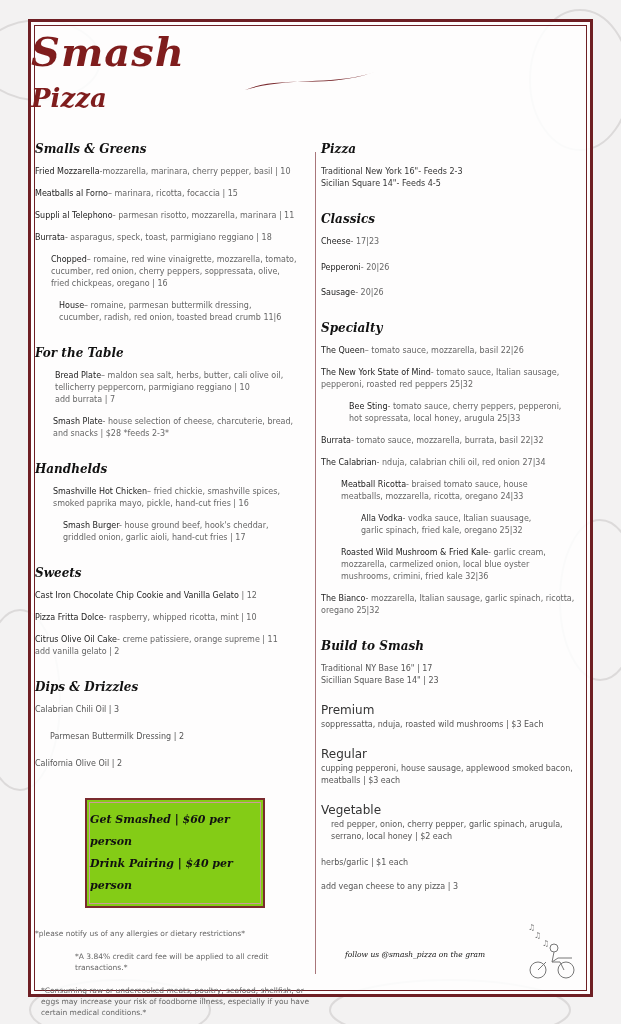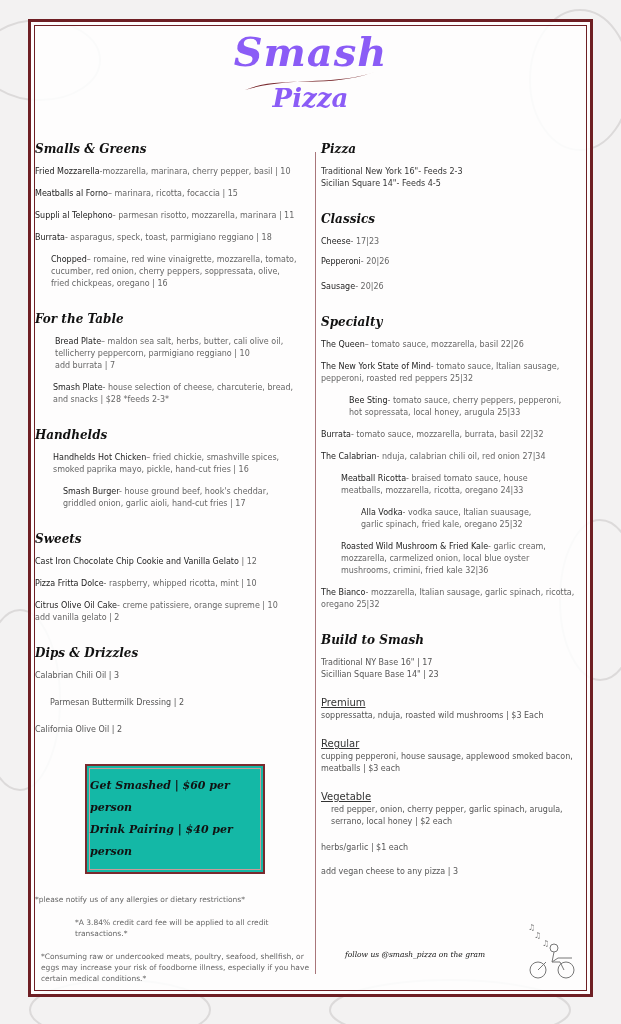--- a/index.html
+++ b/index.html
@@ -2,39 +2,39 @@
 <html><head>
 <meta charset="utf-8">
 <style>
   html,body{margin:0;padding:0;}
   body{width:621px;height:1024px;position:relative;overflow:hidden;
     background:#f3f2f2;font-family:"DejaVu Sans","Liberation Sans",sans-serif;color:#444;}
   .bgdeco{position:absolute;inset:0;pointer-events:none;}
   .frame{position:absolute;left:28px;top:19px;width:565px;height:978px;
     border:3px solid #6e1f24;box-sizing:border-box;background:rgba(255,255,255,0.86);}
   .frame-inner{position:absolute;left:3px;top:3px;right:3px;bottom:3px;border:1px solid #6e1f24;}
-  .logo{position:absolute;left:0;right:0;top:8px;text-align:center;color:#8b5cf6;}
+  .logo{position:absolute;left:0;right:0;top:8px;text-align:left;color:#7f1d1d;}
   .logo .smash{font-family:"DejaVu Serif",serif;font-style:italic;font-weight:bold;font-size:40px;line-height:44px;letter-spacing:1px;}
   .logo .pizza{font-family:"DejaVu Serif",serif;font-style:italic;font-weight:bold;font-size:26px;line-height:28px;margin-top:10px;}
   .swoosh{position:absolute;left:212px;top:48px;}
   .col{position:absolute;top:120px;text-align:left;}
   .colL{left:4px;width:280px;}
   .colR{left:290px;width:270px;}
   .divider{position:absolute;left:284px;top:130px;width:1px;height:822px;background:#a8767a;}
   h2{font-family:"DejaVu Serif",serif;font-style:italic;font-weight:bold;font-size:12px;color:#111;margin:0 0 10px;}
   .item{font-size:8px;line-height:12px;margin:0 0 10px;color:#666;}
   .item b{color:#222;font-weight:normal;}
   .sec{margin-bottom:22px;}
   .plain{font-size:8px;line-height:12px;color:#555;margin:0 0 6px;}
-  .promo{margin:28px auto 20px;width:172px;border:2px solid #7a2a2e;padding:2px;background:#14b8a6;}
+  .promo{margin:28px auto 20px;width:172px;border:2px solid #7a2a2e;padding:2px;background:#84cc16;}
   .promo-in{border:1px solid #c99;padding:6px 0;font-family:"DejaVu Serif",serif;font-style:italic;font-weight:bold;font-size:11px;line-height:22px;color:#111;}
   .note{font-size:7.5px;line-height:11px;color:#666;margin:0 0 12px;}
   .follow{position:absolute;left:345px;top:950px;font-family:"DejaVu Serif",serif;font-style:italic;font-weight:normal;font-size:7.5px;color:#111;}
   .biker{position:absolute;left:528px;top:922px;}
-  .sub{font-size:10px;color:#333;margin:16px 0 2px;text-decoration:underline;}
+  .sub{font-size:12px;color:#333;margin:16px 0 2px;}
 </style>
 </head>
 <body>
 
 <svg class="bgdeco" width="621" height="1024">
   <g fill="none" stroke="#dcdada" stroke-width="2">
     <ellipse cx="40" cy="60" rx="60" ry="40"></ellipse>
       <ellipse cx="580" cy="80" rx="50" ry="70"></ellipse>
     <ellipse cx="20" cy="700" rx="40" ry="90"></ellipse>
       <ellipse cx="600" cy="600" rx="40" ry="80"></ellipse>
@@ -57,39 +57,40 @@
   <div class="divider"></div>
 
   <div class="col colL">
     <div class="sec">
       <h2>Smalls &amp; Greens</h2>
       <p class="item"><b>Fried Mozzarella</b><span>-mozzarella, marinara, cherry pepper, basil | 10</span></p>
       <p class="item"><b>Meatballs al Forno</b><span>– marinara, ricotta, focaccia | 15</span></p>
       <p class="item"><b>Suppli al Telephono</b><span>- parmesan risotto, mozzarella, marinara | 11</span></p>
       <p class="item"><b>Burrata</b><span>- asparagus, speck, toast, parmigiano reggiano | 18</span></p>
       <p class="item" style="padding:0 16px"><b>Chopped</b><span>– romaine, red wine vinaigrette, mozzarella, tomato, cucumber, red onion, cherry peppers, soppressata, olive, fried chickpeas, oregano | 16</span></p>
+      <p class="item" style="padding:0 24px"><b>House</b><span>– romaine, parmesan buttermilk dressing, cucumber, radish, red onion, toasted bread crumb 11|6</span></p>
     </div>
 
     <div class="sec">
       <h2>For the Table</h2>
       <p class="item" style="padding:0 20px"><b>Bread Plate</b><span>– maldon sea salt, herbs, butter, cali olive oil, tellicherry peppercorn, parmigiano reggiano | 10</span><br><span>add burrata | 7</span></p>
       <p class="item" style="padding:0 18px"><b>Smash Plate</b><span>- house selection of cheese, charcuterie, bread, and snacks | $28 *feeds 2-3*</span></p>
     </div>
 
     <div class="sec">
       <h2>Handhelds</h2>
-      <p class="item" style="padding:0 18px"><b>Handhelds Hot Chicken</b><span>– fried chickie, smashville spices, smoked paprika mayo, pickle, hand-cut fries | 16</span></p>
+      <p class="item" style="padding:0 18px"><b>Smashville Hot Chicken</b><span>– fried chickie, smashville spices, smoked paprika mayo, pickle, hand-cut fries | 16</span></p>
       <p class="item" style="padding:0 28px"><b>Smash Burger</b><span>- house ground beef, hook's cheddar, griddled onion, garlic aioli, hand-cut fries | 17</span></p>
     </div>
 
     <div class="sec">
       <h2>Sweets</h2>
       <p class="item"><b>Cast Iron Chocolate Chip Cookie and Vanilla Gelato</b><span> | 12</span></p>
       <p class="item"><b>Pizza Fritta Dolce</b><span>- raspberry, whipped ricotta, mint | 10</span></p>
-      <p class="item"><b>Citrus Olive Oil Cake</b><span>- creme patissiere, orange supreme | 10</span><br><span>add vanilla gelato | 2</span></p>
+      <p class="item"><b>Citrus Olive Oil Cake</b><span>- creme patissiere, orange supreme | 11</span><br><span>add vanilla gelato | 2</span></p>
     </div>
 
     <div>
       <h2>Dips &amp; Drizzles</h2>
       <div class="plain" style="margin:0">Calabrian Chili Oil | 3</div>
       <div class="plain" style="margin:15px">Parmesan Buttermilk Dressing | 2</div>
       <div class="plain" style="margin:0">California Olive Oil | 2</div>
     </div>
 
     <div class="promo">
@@ -106,21 +107,21 @@
 
   <div class="col colR">
     <div class="sec">
       <h2>Pizza</h2>
       <div class="plain" style="margin:0;color:#333">Traditional New York 16"- Feeds 2-3</div>
       <div class="plain" style="margin:0;color:#333">Sicilian Square 14"- Feeds 4-5</div>
     </div>
 
     <div class="sec">
       <h2>Classics</h2>
-      <p class="item" style="margin-bottom:8px"><b>Cheese</b><span>- 17|23</span></p>
+      <p class="item" style="margin-bottom:14px"><b>Cheese</b><span>- 17|23</span></p>
       <p class="item" style="margin-bottom:13px"><b>Pepperoni</b><span>- 20|26</span></p>
       <p class="item"><b>Sausage</b><span>- 20|26</span></p>
     </div>
 
     <div class="sec">
       <h2>Specialty</h2>
       <p class="item"><b>The Queen</b><span>– tomato sauce, mozzarella, basil 22|26</span></p>
       <p class="item"><b>The New York State of Mind</b><span>- tomato sauce, Italian sausage, pepperoni, roasted red peppers 25|32</span></p>
       <p class="item" style="padding:0 28px"><b>Bee Sting</b><span>- tomato sauce, cherry peppers, pepperoni, hot sopressata, local honey, arugula 25|33</span></p>
       <p class="item"><b>Burrata</b><span>- tomato sauce, mozzarella, burrata, basil 22|32</span></p>

